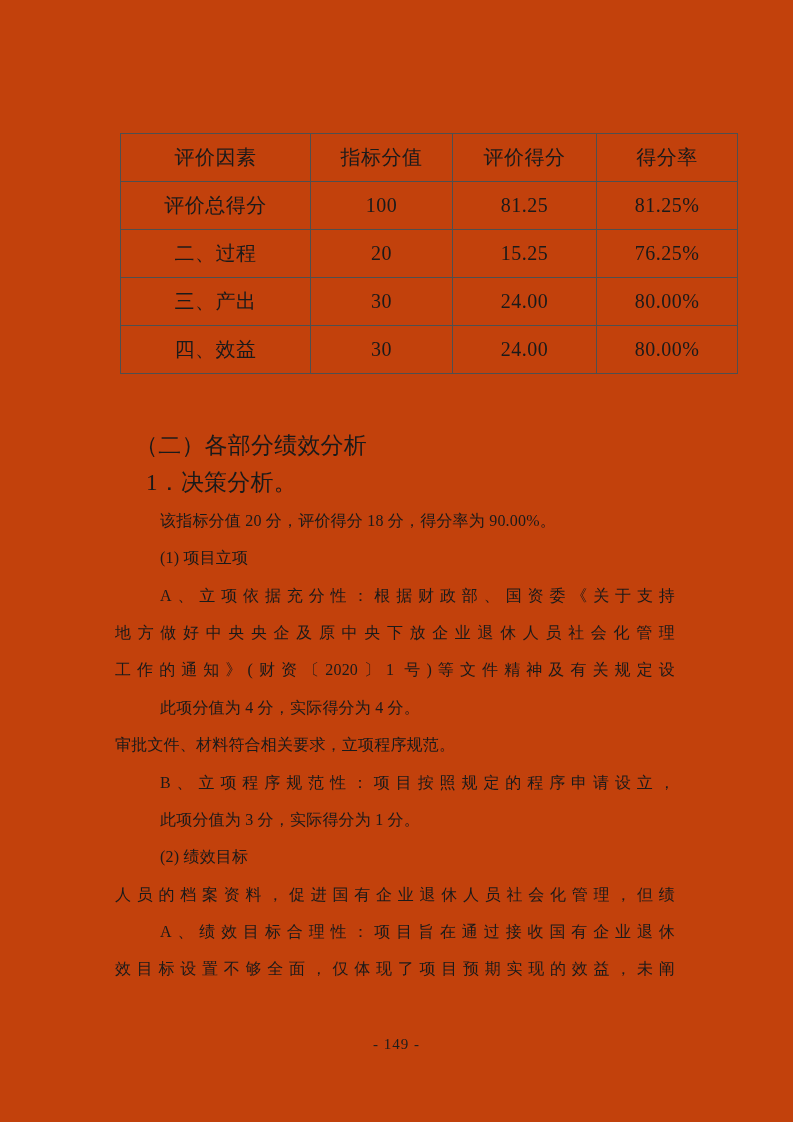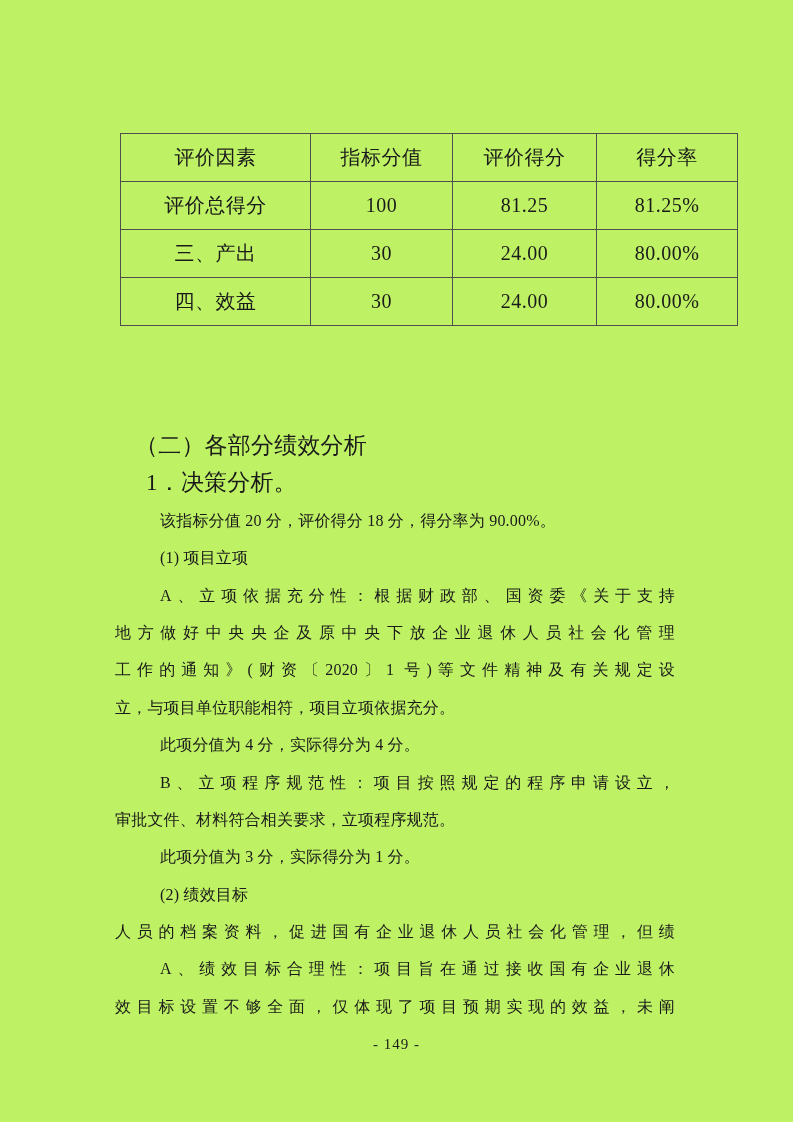--- a/index.html
+++ b/index.html
@@ -1,20 +1,20 @@
 <!DOCTYPE html>
 <html><head>
 <meta charset="utf-8">
 <style>
   html,body{margin:0;padding:0;background:#888;}
   .page{
     position:relative;
     width:793px;height:1122px;
     margin:0 auto;
-    background:#bef264;
+    background:#c2410c;
     font-family:"Liberation Serif","DejaVu Serif",serif;
     color:#1a1a1a;
     overflow:hidden;
   }
   table.score{
     position:absolute;left:120px;top:133px;
     width:617px;
     border-collapse:collapse;
     table-layout:fixed;
   }
@@ -78,20 +78,26 @@
       </tr>
     </thead>
     <tbody>
       <tr>
         <td>评价总得分</td>
         <td>100</td>
         <td>81.25</td>
         <td>81.25%</td>
       </tr>
       <tr>
+        <td>二、过程</td>
+        <td>20</td>
+        <td>15.25</td>
+        <td>76.25%</td>
+      </tr>
+      <tr>
         <td>三、产出</td>
         <td>30</td>
         <td>24.00</td>
         <td>80.00%</td>
       </tr>
       <tr>
         <td>四、效益</td>
         <td>30</td>
         <td>24.00</td>
         <td>80.00%</td>
@@ -100,24 +106,23 @@
   </table>
 
   <div class="textblock">
     <div class="line kai ind-k1">（二）各部分绩效分析</div>
     <div class="line kai ind-k2">1．决策分析。</div>
     <div class="line ind-body">该指标分值 20 分，评价得分 18 分，得分率为 90.00%。</div>
     <div class="line ind-body">(1) 项目立项</div>
     <div class="line fill ind-body">A、立项依据充分性：根据财政部、国资委《关于支持</div>
     <div class="line fill">地方做好中央央企及原中央下放企业退休人员社会化管理</div>
     <div class="line fill">工作的通知》(财资〔2020〕1 号)等文件精神及有关规定设</div>
-    <div class="line">立，与项目单位职能相符，项目立项依据充分。</div>
     <div class="line ind-body">此项分值为 4 分，实际得分为 4 分。</div>
+    <div class="line">审批文件、材料符合相关要求，立项程序规范。</div>
     <div class="line fill ind-body">B、立项程序规范性：项目按照规定的程序申请设立，</div>
-    <div class="line">审批文件、材料符合相关要求，立项程序规范。</div>
     <div class="line ind-body">此项分值为 3 分，实际得分为 1 分。</div>
     <div class="line ind-body">(2) 绩效目标</div>
     <div class="line fill">人员的档案资料，促进国有企业退休人员社会化管理，但绩</div>
     <div class="line fill ind-body">A、绩效目标合理性：项目旨在通过接收国有企业退休</div>
     <div class="line fill">效目标设置不够全面，仅体现了项目预期实现的效益，未阐</div>
   </div>
 
   <div class="footer">- 149 -</div>
 
 </div>

